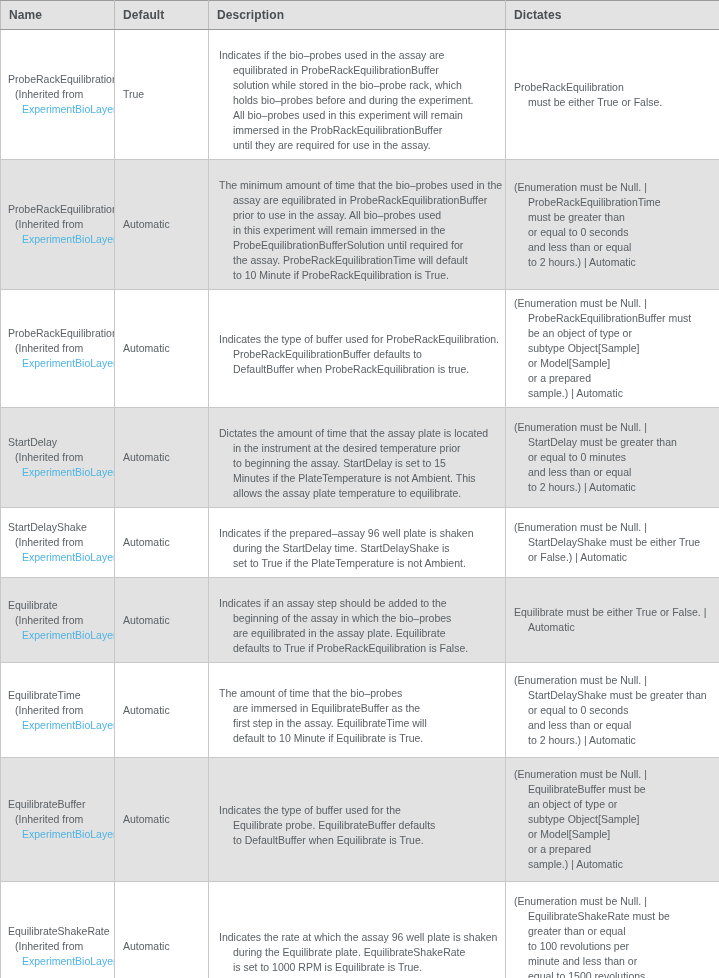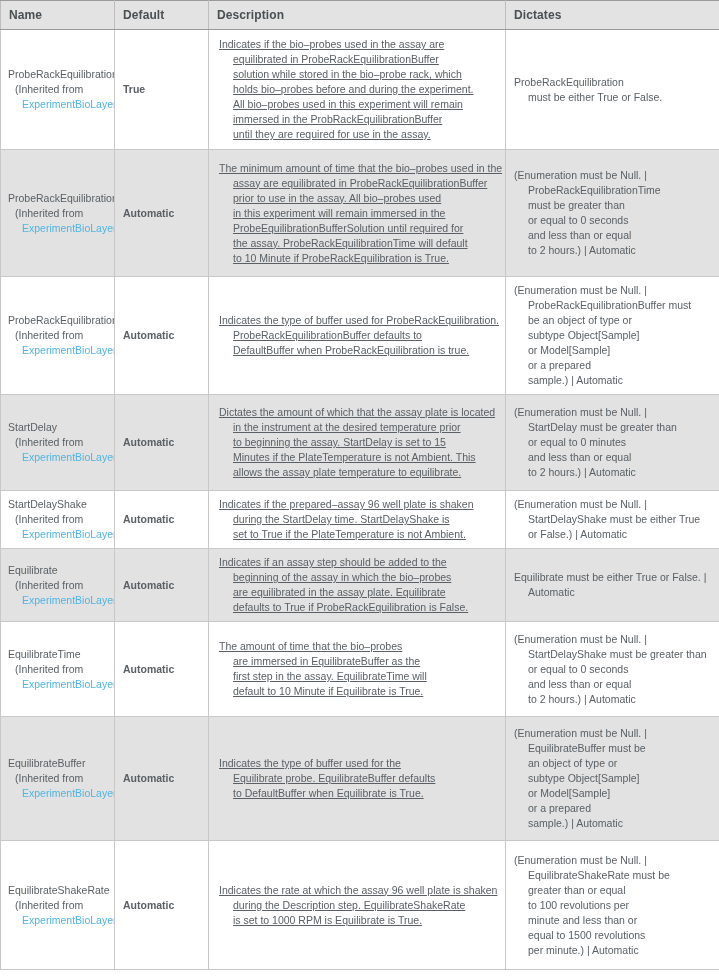--- a/index.html
+++ b/index.html
@@ -67,24 +67,24 @@
   }
   .name-title { display: block; }
   .name-sub   { display: block; padding-left: 7px; }
   .name-link  {
     display: block;
     padding-left: 14px;
     color: #4fb4e4;
   }
 
   
-  .default-cell { padding: 0 0 0 8px; white-space: nowrap; font-weight: bold; }
+  .default-cell { padding: 0 0 0 8px; white-space: nowrap; }
 
   
-  .desc-cell    { padding: 6px 8px 6px 10px; text-decoration: underline; }
+  .desc-cell    { padding: 18px 8px 6px 10px; }
   .pattern-cell { padding: 6px 6px 6px 8px; }
 
   .para { margin: 0; }
   .para .ln          { display: block; white-space: nowrap; }
   .para .ln.ind      { padding-left: 14px; }
   .pattern-cell .para .ln     { white-space: normal; }
   .pattern-cell .para .ln.ind { padding-left: 14px; }
 </style>
 </head>
 <body>
@@ -195,21 +195,21 @@
         <td class="name-cell">
           <div class="name-inner">
             <span class="name-title">StartDelay</span>
             <span class="name-sub">(Inherited from</span>
             <span class="name-link">ExperimentBioLayerInterferometry)</span>
           </div>
         </td>
         <td class="default-cell">Automatic</td>
         <td class="desc-cell">
           <p class="para">
-            <span class="ln">Dictates the amount of which that the assay plate is located</span>
+            <span class="ln">Dictates the amount of time that the assay plate is located</span>
             <span class="ln ind">in the instrument at the desired temperature prior</span>
             <span class="ln ind">to beginning the assay.  StartDelay is set to 15</span>
             <span class="ln ind">Minutes if the PlateTemperature is not Ambient. This</span>
             <span class="ln ind">allows the assay plate temperature to equilibrate.</span>
           </p>
         </td>
         <td class="pattern-cell">
           <p class="para">
             <span class="ln">(Enumeration must be Null. |</span>
             <span class="ln ind">StartDelay must be greater than</span>
@@ -327,21 +327,21 @@
           <div class="name-inner">
             <span class="name-title">EquilibrateShakeRate</span>
             <span class="name-sub">(Inherited from</span>
             <span class="name-link">ExperimentBioLayerInterferometry)</span>
           </div>
         </td>
         <td class="default-cell">Automatic</td>
         <td class="desc-cell">
           <p class="para">
             <span class="ln">Indicates the rate at which the assay 96 well plate is shaken</span>
-            <span class="ln ind">during the Description step.  EquilibrateShakeRate</span>
+            <span class="ln ind">during the Equilibrate plate.  EquilibrateShakeRate</span>
             <span class="ln ind">is set to 1000 RPM is Equilibrate is True.</span>
           </p>
         </td>
         <td class="pattern-cell">
           <p class="para">
             <span class="ln">(Enumeration must be Null. |</span>
             <span class="ln ind">EquilibrateShakeRate must be</span>
             <span class="ln ind">greater than or equal</span>
             <span class="ln ind">to 100 revolutions per</span>
             <span class="ln ind">minute and less than or</span>

